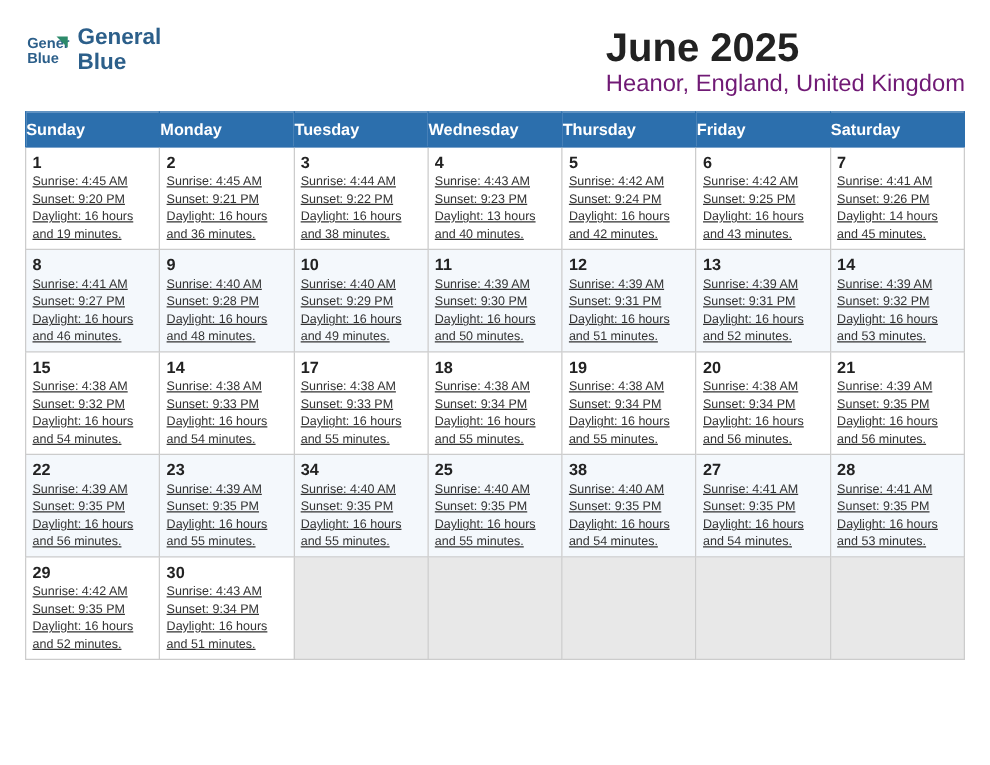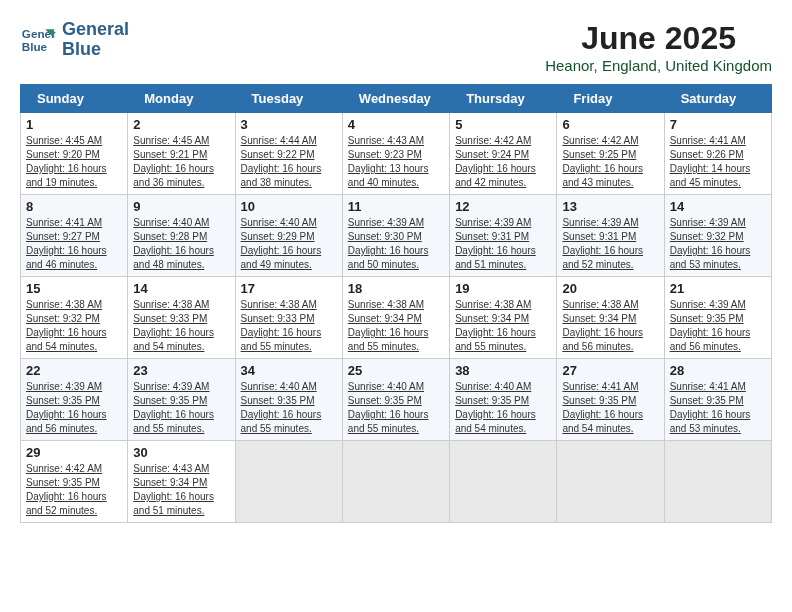--- a/index.html
+++ b/index.html
@@ -28,41 +28,41 @@
       line-height: 1.1;
     }
     .logo-text span {
       color: #2c5f8a;
     }
     .logo-icon {
       width: 36px;
       height: 36px;
     }
     .title-area {
-      text-align: center;
+      text-align: left;
     }
     .month-title {
       font-size: 32px;
       font-weight: bold;
       color: #222;
     }
     .location-title {
-      font-size: 15px;
-      color: #14532d;
+      font-size: 19px;
+      color: #701a75;
     }
     .calendar {
       width: 100%;
       border-collapse: collapse;
     }
     .calendar th {
       background: #2c6fad;
       color: #fff;
       font-size: 13px;
       font-weight: bold;
-      padding: 6px 16px;
+      padding: 6px 0;
       text-align: left;
       border: 1px solid #2c6fad;
     }
     .calendar td {
       vertical-align: top;
       border: 1px solid #ccc;
       padding: 4px 5px;
       width: calc(100% / 7);
       min-height: 80px;
       font-size: 10.5px;

